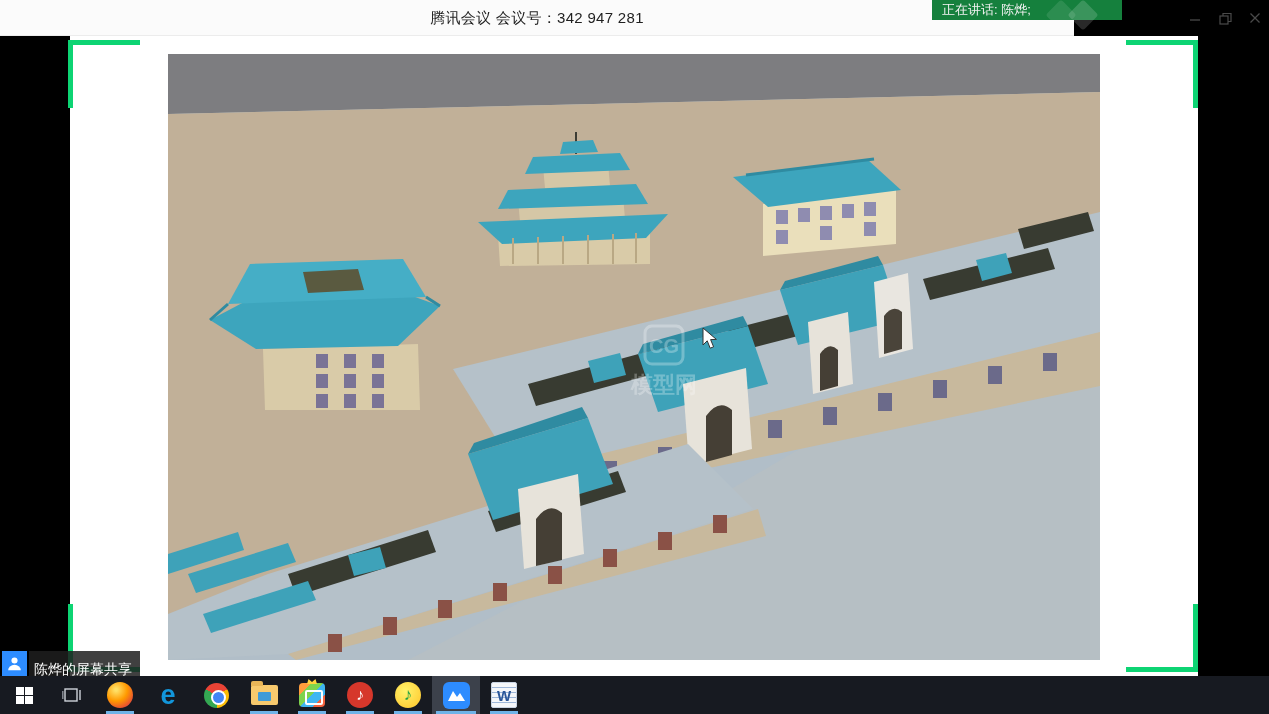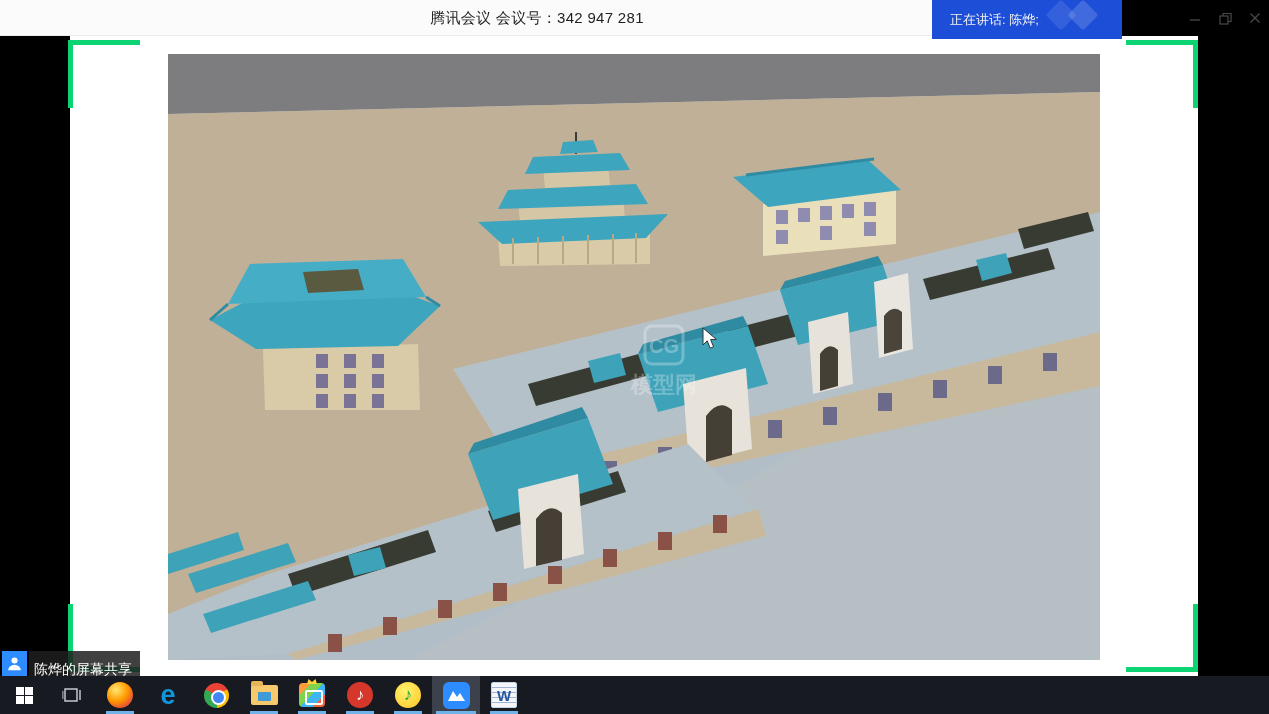--- a/index.html
+++ b/index.html
@@ -10,22 +10,22 @@
   
   #titlebar { left:0; top:0; width:1074px; height:36px; background:#fbfbfb;
     border-bottom:1px solid #ececec; }
   #title-text { width:100%; text-align:center; line-height:36px; font-size:15px;
     color:#1f1f1f; letter-spacing:.3px; }
   .winctl { top:0; height:36px; width:30px; display:flex; align-items:center;
     justify-content:center; cursor:default; }
   .winctl svg { display:block; }
 
   
-  #toast { left:932px; top:0; width:190px; height:39px; background:#1d4ed8;
-    display:flex; align-items:center; padding-left:18px; z-index:30; }
+  #toast { left:932px; top:0; width:190px; height:20px; background:#15803d;
+    display:flex; align-items:center; padding-left:10px; z-index:30; }
   #toast-text { color:#f2f2f2; font-size:13px; white-space:nowrap; }
   .blur-diamond { width:22px; height:22px; transform:rotate(45deg); border-radius:3px; }
 
   
   #share-area { left:70px; top:36px; width:1128px; height:640px; background:#fff; }
   .bracket { background:#0dd473; z-index:5; }
 
   #scene { left:168px; top:54px; width:932px; height:606px; z-index:1; }
 
   

